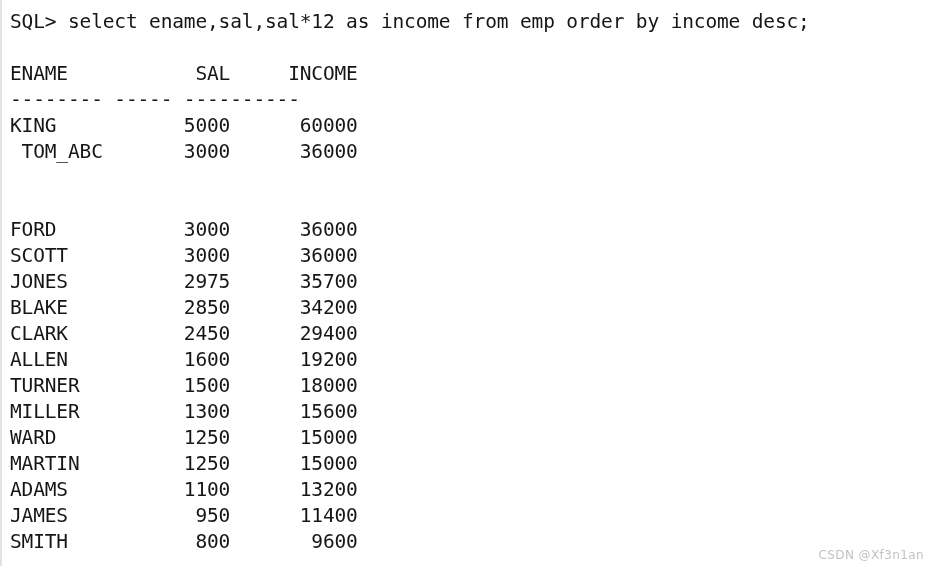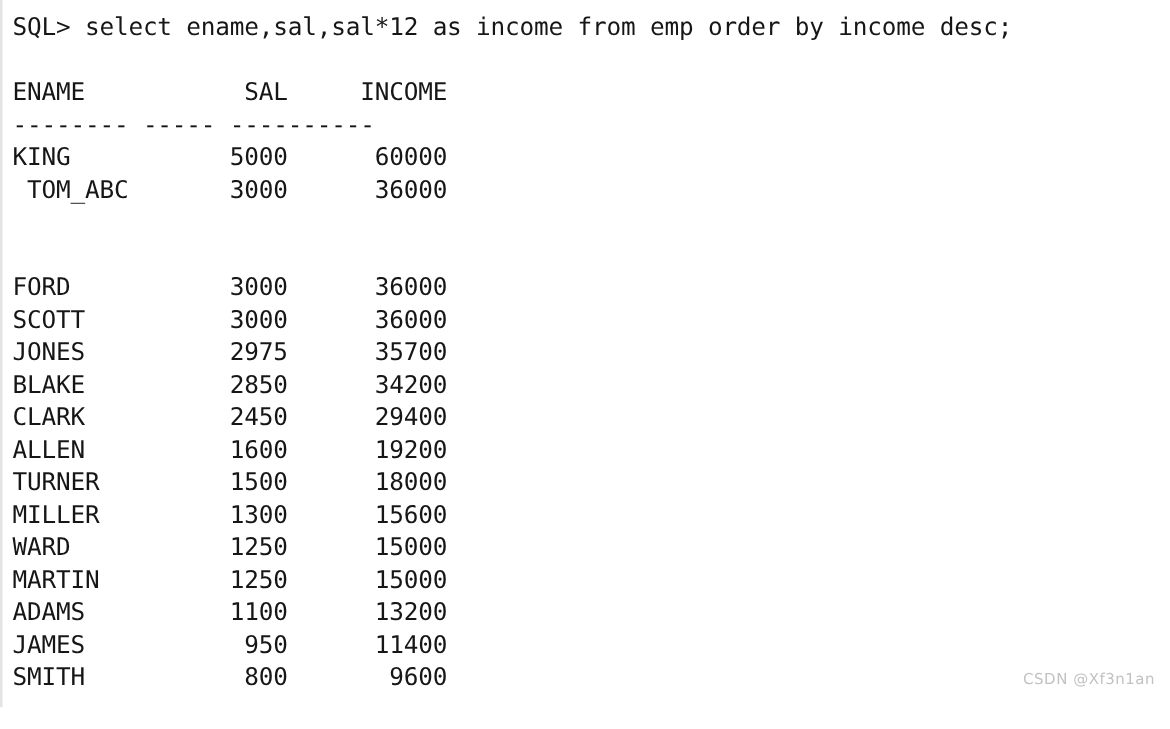--- a/index.html
+++ b/index.html
@@ -29,21 +29,21 @@
     margin: 0;
     -webkit-font-smoothing: antialiased;
   }
   .blank-line {
     display: block;
     height: 26px;
   }
   #watermark {
     position: absolute;
     right: 12px;
-    bottom: 16px;
+    bottom: 4px;
     font-family: "DejaVu Sans", "Liberation Sans", sans-serif;
     font-size: 12px;
     color: #c2c2c2;
     letter-spacing: 0.4px;
     white-space: pre;
   }
 </style>
 </head>
 <body>
 

